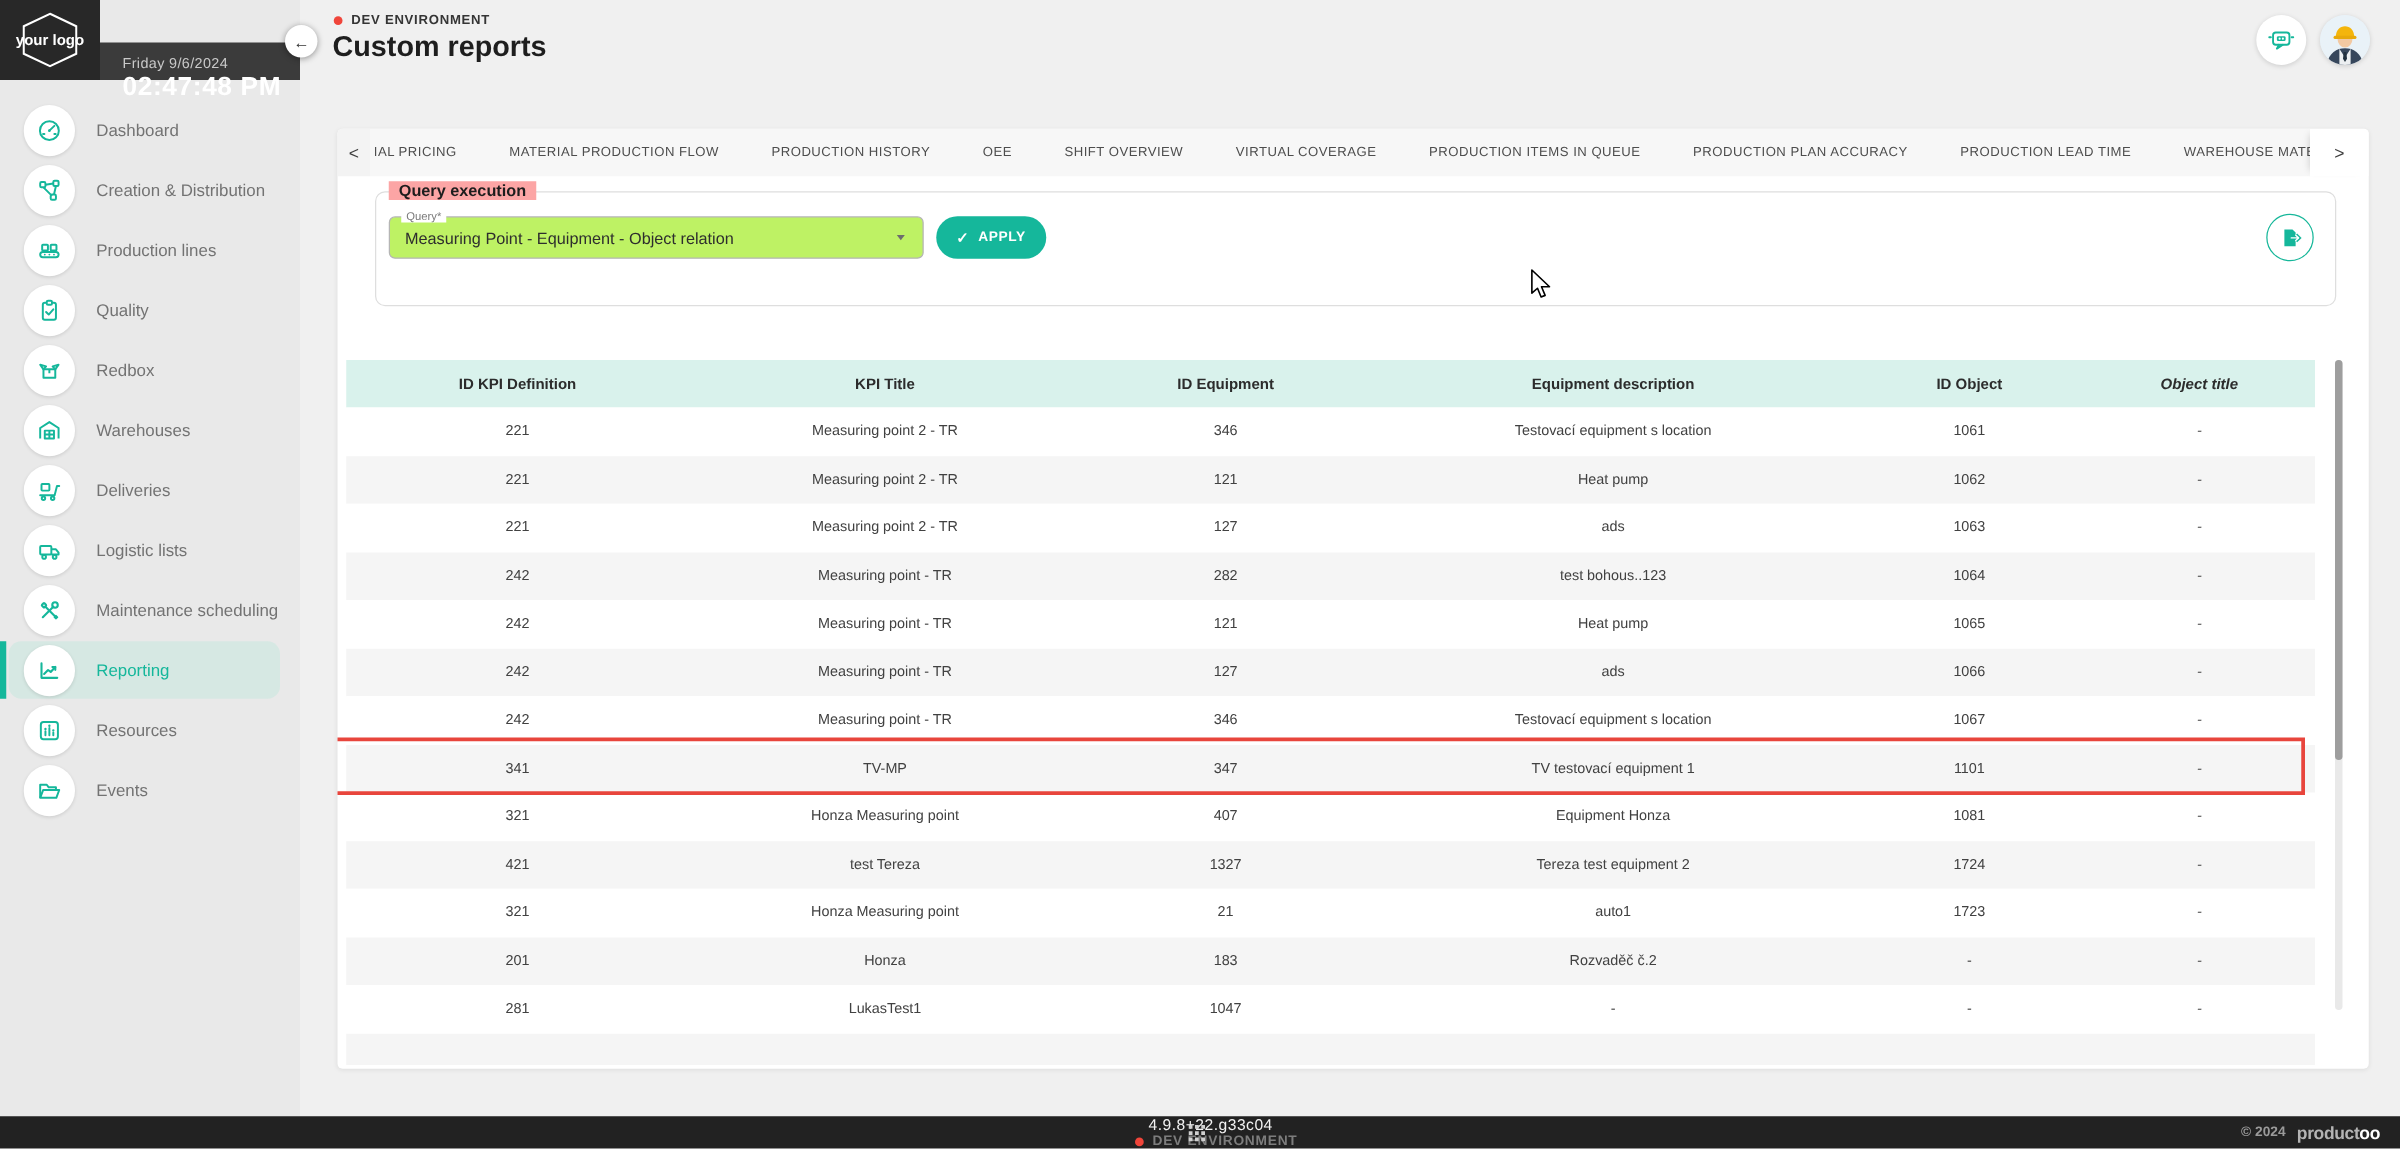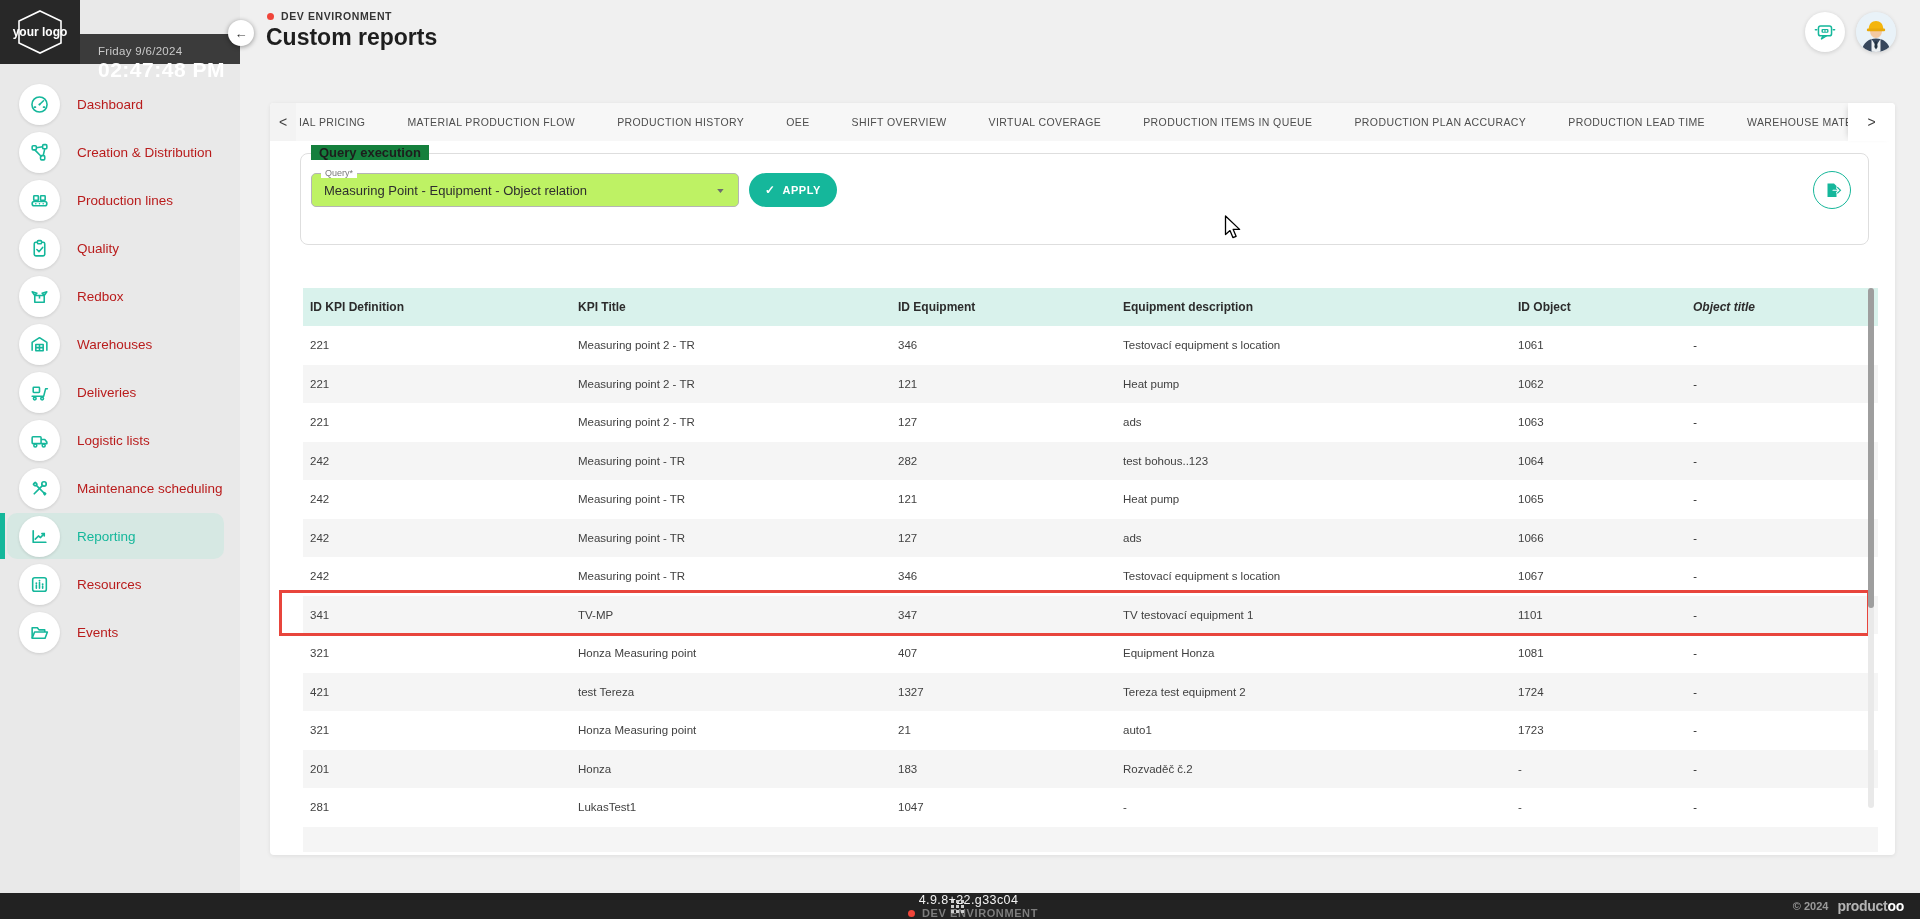--- a/index.html
+++ b/index.html
@@ -18,21 +18,21 @@
   .collapse-btn { position:absolute; left:228px; top:20px; width:26px; height:26px; border-radius:50%;
     background:#fff; box-shadow:0 1px 5px rgba(0,0,0,.4); display:flex; align-items:center; justify-content:center;
     font-size:13px; color:#333; z-index:6; cursor:pointer; }
   .nav { position:absolute; top:80px; left:0; right:0; }
   .nav-item { position:relative; height:48px; display:flex; align-items:center; padding-left:19px; gap:17px; cursor:pointer; }
   .nav-item.active::before { content:""; position:absolute; left:0; top:1px; bottom:1px; width:5px; background:#15b79b; }
   .nav-item.active::after { content:""; position:absolute; left:7px; right:16px; top:1px; bottom:1px;
     background:#d6e8e3; border-radius:10px; }
   .nav-icon { position:relative; z-index:1; width:41px; height:41px; border-radius:50%; background:#fff;
     display:flex; align-items:center; justify-content:center; box-shadow:0 1px 3px rgba(0,0,0,.12); flex:0 0 41px; }
-  .nav-label { position:relative; z-index:1; font-size:13.5px; color:#b91c1c; }
+  .nav-label { position:relative; z-index:1; font-size:13.5px; color:#737373; }
   .nav-item.active .nav-label { color:#15b79b; }
 
   
   .env-row { position:absolute; left:267px; top:10px; display:flex; align-items:center; gap:7px;
     font-size:10.5px; font-weight:bold; letter-spacing:0.6px; color:#353535; }
   .dot { width:7px; height:7px; border-radius:50%; background:#f0453a; display:inline-block; }
   .page-title { position:absolute; left:266px; top:24px; font-size:23px; font-weight:bold; color:#1e1e1e; }
   .round-btn { position:absolute; top:12px; width:40px; height:40px; border-radius:50%; background:#fff;
     box-shadow:0 1px 4px rgba(0,0,0,.15); display:flex; align-items:center; justify-content:center; cursor:pointer; }
   .chat-btn { left:1805px; }
@@ -45,36 +45,36 @@
   .tab-chevron { width:26px; display:flex; align-items:center; justify-content:center; color:#3f3f3f;
     font-size:14px; background:#f3f3f3; cursor:pointer; }
   .tab-chevron.right { width:47px; background:#fff; box-shadow:-4px 0 6px -4px rgba(0,0,0,.18); }
   .tabs-scroll { flex:1; display:flex; background:#f7f7f7; overflow:hidden; }
   .tab { display:flex; align-items:center; padding:0 21px; font-size:10.5px; letter-spacing:0.4px;
     color:#4d4d4d; white-space:nowrap; cursor:pointer; }
   .tab:nth-of-type(1) { padding-left:3px; }
 
   .fieldset { position:absolute; left:30px; top:50px; width:1569px; height:92px;
     border:1px solid #dedede; border-radius:8px; background:#fff; }
-  .legend { position:absolute; top:-9px; left:10px; background:#15803d; padding:0 8px;
+  .legend { position:absolute; top:-9px; left:10px; background:#fca5a5; padding:0 8px;
     font-size:13px; font-weight:bold; color:#1d1d1d; }
   .select { position:absolute; left:10px; top:19px; width:428px; height:34px;
     border:1px solid #b5b5b5; border-radius:5px; background:#bef264; cursor:pointer; }
   .select-label { position:absolute; top:-6px; left:9px; font-size:9px; color:#7a7a7a; background:#fff; padding:0 4px; }
   .select-value { position:absolute; left:12px; top:9px; font-size:13px; color:#2e2e2e; white-space:nowrap; }
   .select-caret { position:absolute; right:12px; top:10px; font-size:11px; color:#6d6d6d; }
   .apply-btn { position:absolute; left:448px; top:19px; height:34px; border-radius:17px; background:#15b79b;
     color:#fff; font-size:11px; font-weight:bold; letter-spacing:0.5px; display:flex; align-items:center;
     gap:7px; padding:0 16px; border:none; cursor:pointer; }
   .apply-check { font-size:12px; }
   .export-btn { position:absolute; left:1512px; top:17px; width:38px; height:38px; border-radius:50%;
     border:1.6px solid #17b79a; background:#fff; display:flex; align-items:center; justify-content:center; cursor:pointer; }
 
   
-  .table { position:absolute; left:33px; top:185px; width:1575px; }
+  .table { position:absolute; left:7px; top:185px; width:1575px;text-align:center; }
   .thead { display:flex; height:38px; align-items:center; background:#d9f2ec;
     font-size:12px; font-weight:bold; color:#2c2c2c; }
   .trow { display:flex; height:38.5px; align-items:center; font-size:11.5px; color:#414141; background:#fff; cursor:pointer; }
   .tbody .trow:nth-of-type(even) { background:#f5f5f5; }
   .trow.highlighted { position:relative; }
   .trow.highlighted::after { content:""; position:absolute; left:-24px; right:8px; top:-6px; bottom:-2px;
     border:3px solid #e8453c; pointer-events:none; }
   .trow.empty { height:25px; }
   .cell { padding-left:8px; overflow:hidden; white-space:nowrap; }
   .c1 { width:267px; padding-left:7px; } .c2 { width:320px; } .c3 { width:225px; }

